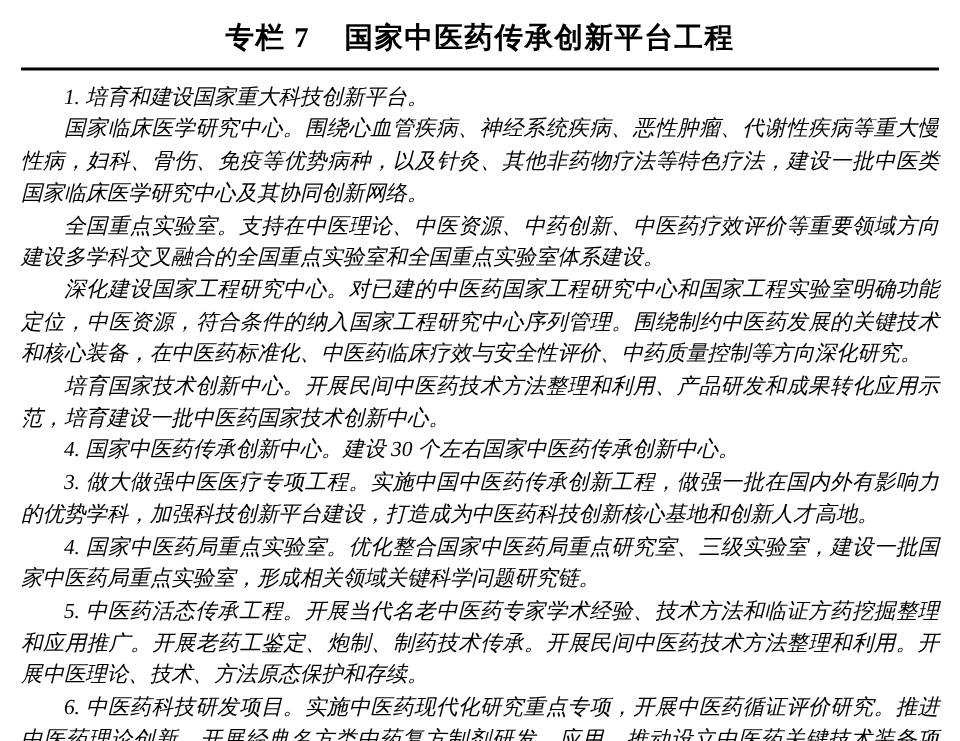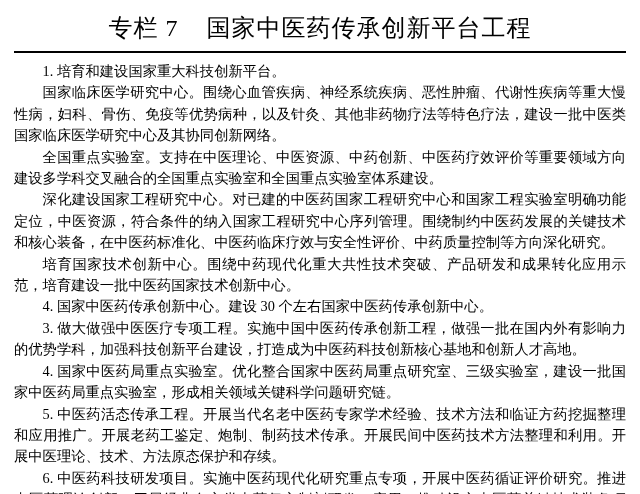--- a/index.html
+++ b/index.html
@@ -21,51 +21,52 @@
     box-sizing: border-box;
     padding: 6px 14px 0 14px;
   }
   .title-block {
     text-align: center;
     padding: 6px 0 7px 0;
     border-bottom: 2px solid #000;
     margin-bottom: 8px;
   }
   .title-text {
-    font-size: 24px;
-    font-weight: normal;
+    font-size: 19px;
+    font-weight: bold;
     letter-spacing: 1px;
     font-family: "Liberation Serif", "DejaVu Serif", serif;
     white-space: pre;
   }
   .body-text {
     font-size: 14.3px;
     line-height: 21.4px;
     text-align: justify;
     text-justify: inter-ideograph;
     letter-spacing: 0px;
   }
   .para {
     margin: 0;
     text-indent: 2em;
     text-align: justify;
+    font-style: italic;
   }
 </style>
 </head>
 <body>
 
 <div class="page">
   <div class="title-block">
     <span class="title-text">专栏 7    国家中医药传承创新平台工程</span>
   </div>
   <div class="body-text">
     <p class="para">1. 培育和建设国家重大科技创新平台。</p>
     <p class="para">国家临床医学研究中心。围绕心血管疾病、神经系统疾病、恶性肿瘤、代谢性疾病等重大慢性病，妇科、骨伤、免疫等优势病种，以及针灸、其他非药物疗法等特色疗法，建设一批中医类国家临床医学研究中心及其协同创新网络。</p>
     <p class="para">全国重点实验室。支持在中医理论、中医资源、中药创新、中医药疗效评价等重要领域方向建设多学科交叉融合的全国重点实验室和全国重点实验室体系建设。</p>
     <p class="para">深化建设国家工程研究中心。对已建的中医药国家工程研究中心和国家工程实验室明确功能定位，中医资源，符合条件的纳入国家工程研究中心序列管理。围绕制约中医药发展的关键技术和核心装备，在中医药标准化、中医药临床疗效与安全性评价、中药质量控制等方向深化研究。</p>
-    <p class="para">培育国家技术创新中心。围绕中药现代化重大共性技术突破、产品研发和成果转化应用示范，培育建设一批中医药国家技术创新中心。</p>
+    <p class="para">培育国家技术创新中心。开展民间中医药技术方法整理和利用、产品研发和成果转化应用示范，培育建设一批中医药国家技术创新中心。</p>
     <p class="para">4. 国家中医药传承创新中心。建设 30 个左右国家中医药传承创新中心。</p>
     <p class="para">3. 做大做强中医医疗专项工程。实施中国中医药传承创新工程，做强一批在国内外有影响力的优势学科，加强科技创新平台建设，打造成为中医药科技创新核心基地和创新人才高地。</p>
     <p class="para">4. 国家中医药局重点实验室。优化整合国家中医药局重点研究室、三级实验室，建设一批国家中医药局重点实验室，形成相关领域关键科学问题研究链。</p>
     <p class="para">5. 中医药活态传承工程。开展当代名老中医药专家学术经验、技术方法和临证方药挖掘整理和应用推广。开展老药工鉴定、炮制、制药技术传承。开展民间中医药技术方法整理和利用。开展中医理论、技术、方法原态保护和存续。</p>
     <p class="para">6. 中医药科技研发项目。实施中医药现代化研究重点专项，开展中医药循证评价研究。推进中医药理论创新。开展经典名方类中药复方制剂研发、应用。推动设立中医药关键技术装备项目。</p>
   </div>
 </div>
 
 </body></html>

